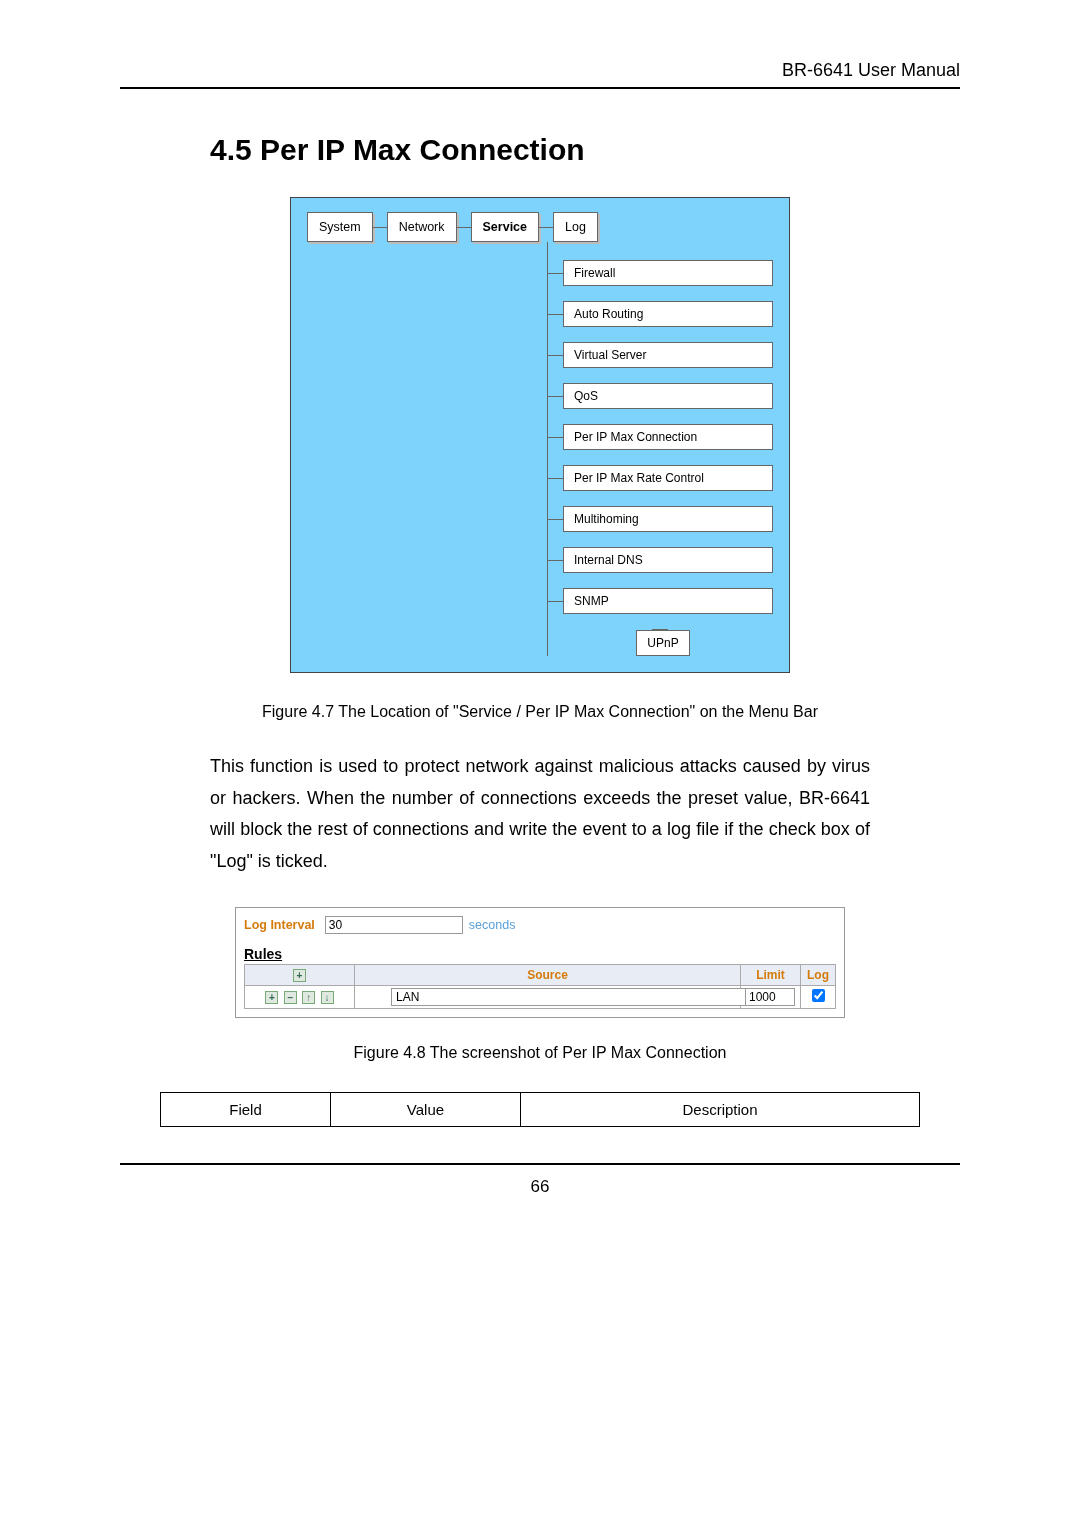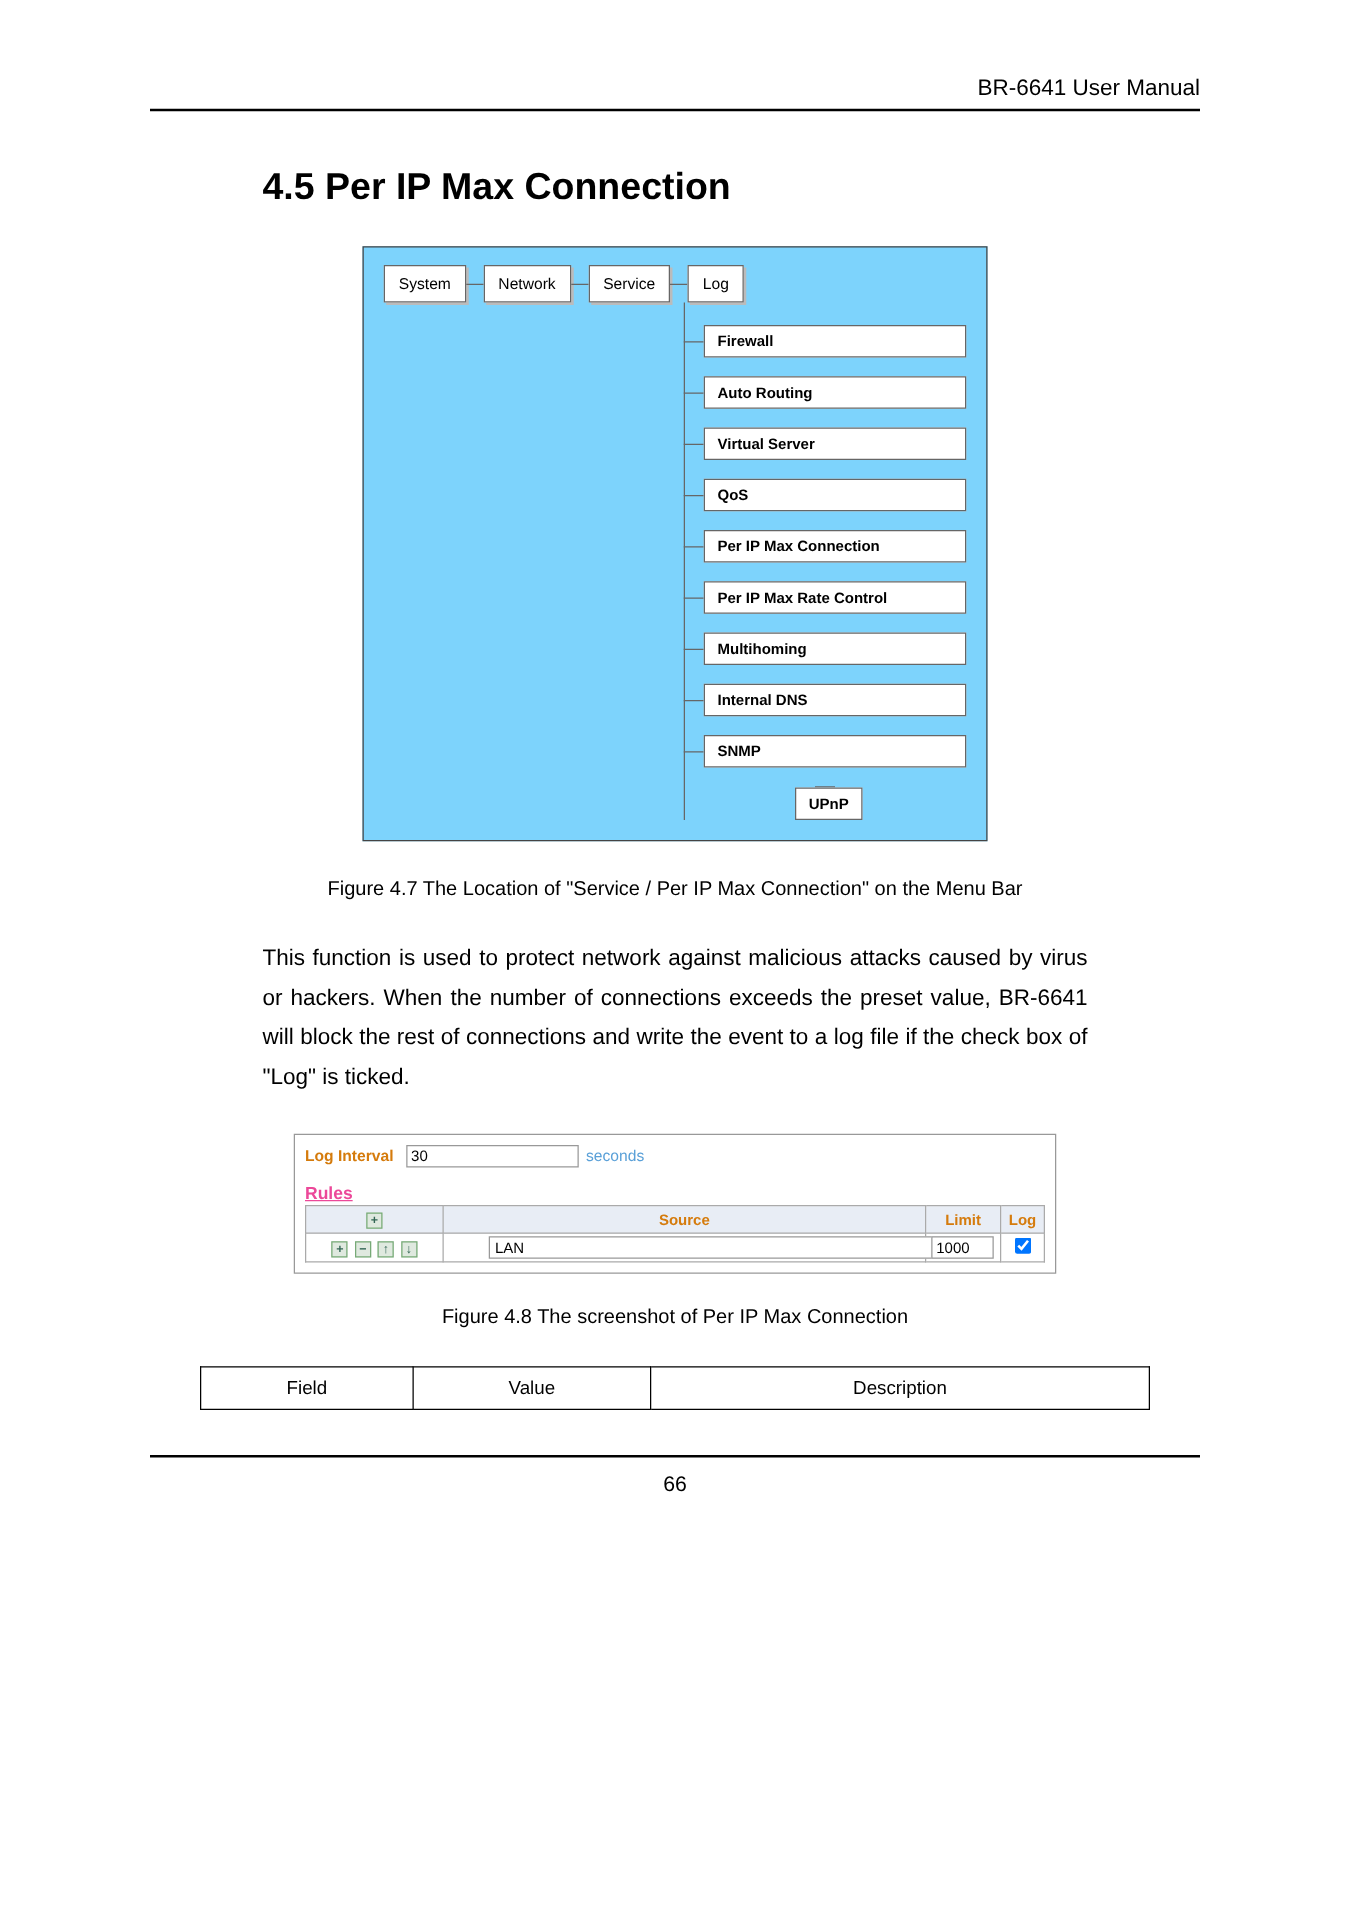--- a/index.html
+++ b/index.html
@@ -46,21 +46,21 @@
     }
     .menu-tab {
       border: 1px solid #666;
       padding: 7px 11px;
       font-size: 12.5px;
       background: #fff;
       box-shadow: 2px 2px 0 #bbb;
       white-space: nowrap;
     }
     .menu-tab.active {
-      font-weight: normal;
+      font-weight: bold;
     }
     .connector-h {
       width: 14px;
       height: 1px;
       background: #666;
     }
     .submenu-area {
       display: flex;
       margin-top: 0;
     }
@@ -72,21 +72,20 @@
       position: absolute;
       left: 240px;
       top: 0;
       width: 1px;
       height: 100%;
       background: #666;
     }
     .submenu-list {
       flex: 1;
       padding-top: 18px;
-      font-weight: bold;
     }
     .submenu-item {
       display: flex;
       align-items: center;
       margin-bottom: 15px;
     }
     .submenu-item:last-child {
       margin-bottom: 0;
       flex-direction: column;
     }
@@ -137,21 +136,21 @@
       width: 138px;
       height: 18px;
       font-size: 12px;
       padding: 0 3px;
     }
     .seconds {
       color: #5aa0d8;
       margin-left: 6px;
     }
     .rules-heading {
-      color: #ec4899;
+      color: #000000;
       font-weight: bold;
       text-decoration: underline;
       font-size: 14px;
       margin-bottom: 2px;
     }
     .rules-table {
       width: 100%;
       border-collapse: collapse;
       font-size: 12px;
     }

